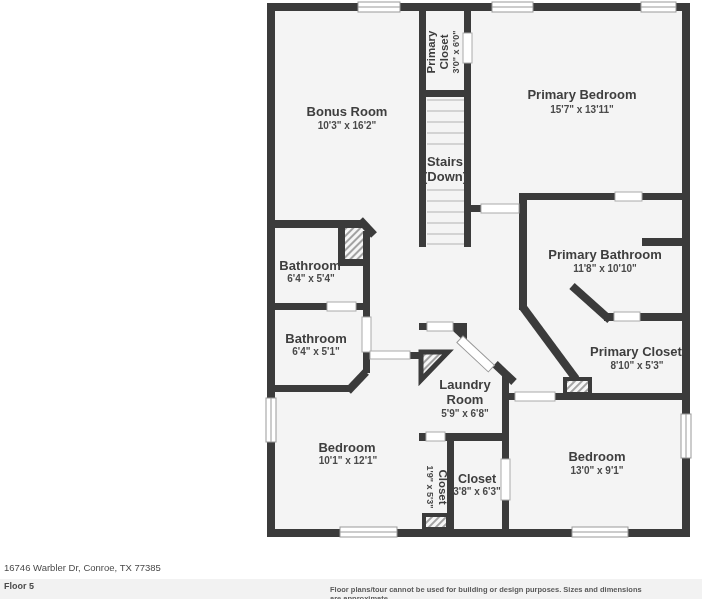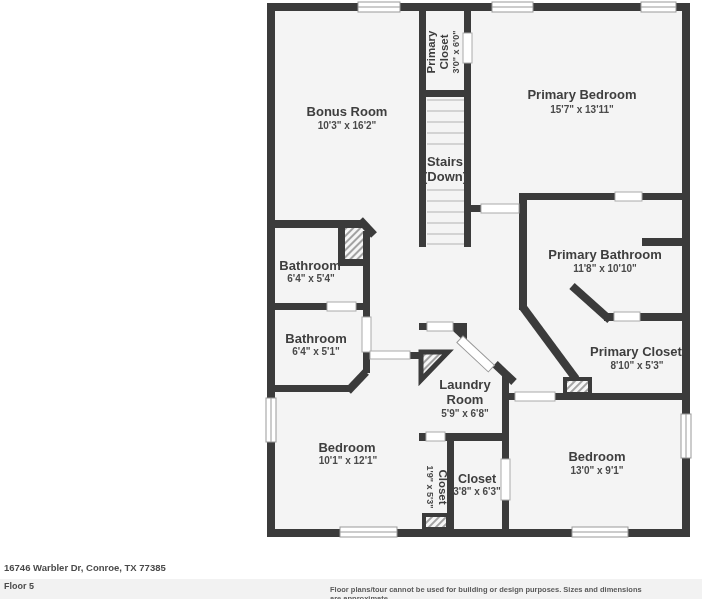--- a/index.html
+++ b/index.html
@@ -5,21 +5,21 @@
   html,body{margin:0;padding:0;background:#fff;}
   .page{position:relative;width:702px;height:599px;background:#ffffff;overflow:hidden;
         font-family:"Liberation Sans",sans-serif;}
   .plan-svg{position:absolute;left:0;top:0;}
   .room-name{font-family:"Liberation Sans",sans-serif;font-weight:700;font-size:13px;fill:#3e3e3e;}
   .room-name.small{font-size:12.5px;}
   .room-dims{font-family:"Liberation Sans",sans-serif;font-weight:700;font-size:10px;fill:#4a4a4a;}
   .room-name.vert{font-size:11.5px;}
   .room-dims.vert{font-size:9px;}
   .footer-bar{position:absolute;left:0;top:579px;width:702px;height:20px;background:#f2f2f2;}
-  .address{position:absolute;left:4px;top:562px;font-size:9.5px;font-weight:700;color:#4a4a4a;}
+  .address{position:absolute;left:4px;top:562px;font-size:9.5px;font-weight:400;color:#4a4a4a;}
   .floor-label{position:absolute;left:4px;top:581px;font-size:9px;font-weight:700;color:#4a4a4a;}
   .disclaimer{position:absolute;left:330px;top:585px;width:320px;font-size:7.5px;font-weight:700;color:#5a5a5a;}
   text{user-select:none;}
 </style>
 </head>
 <body>
 
 <div class="page">
 
 <svg class="plan-svg" width="702" height="599" viewBox="0 0 702 599">

